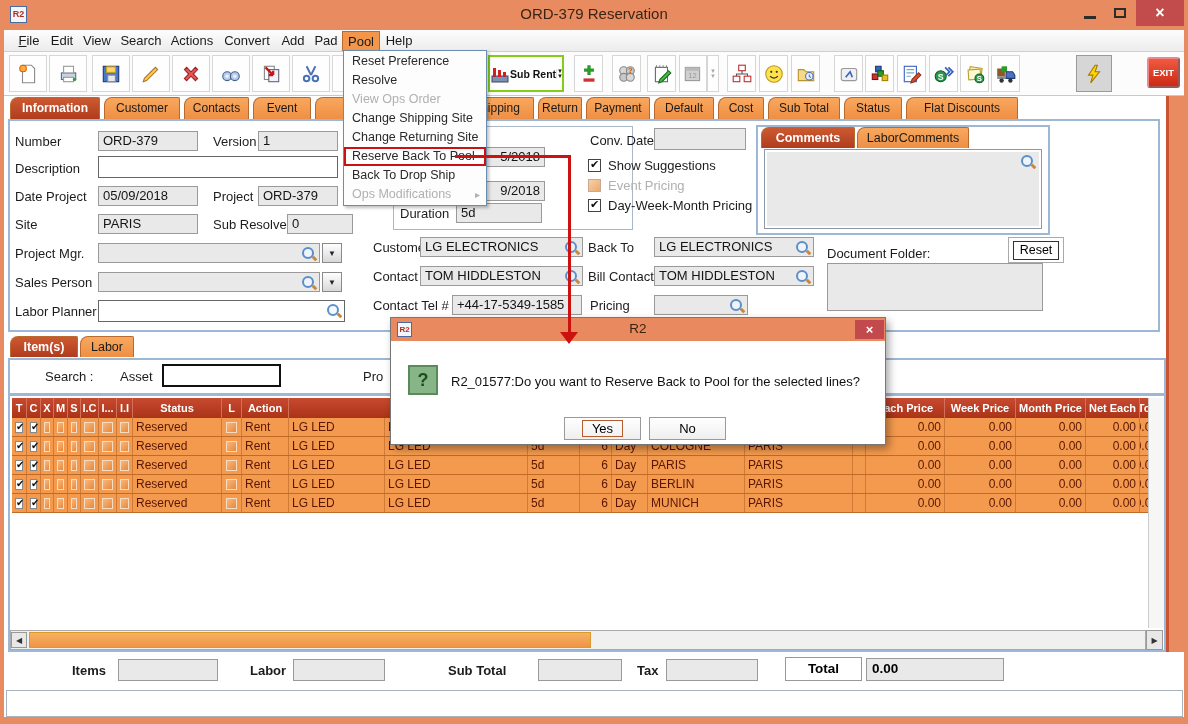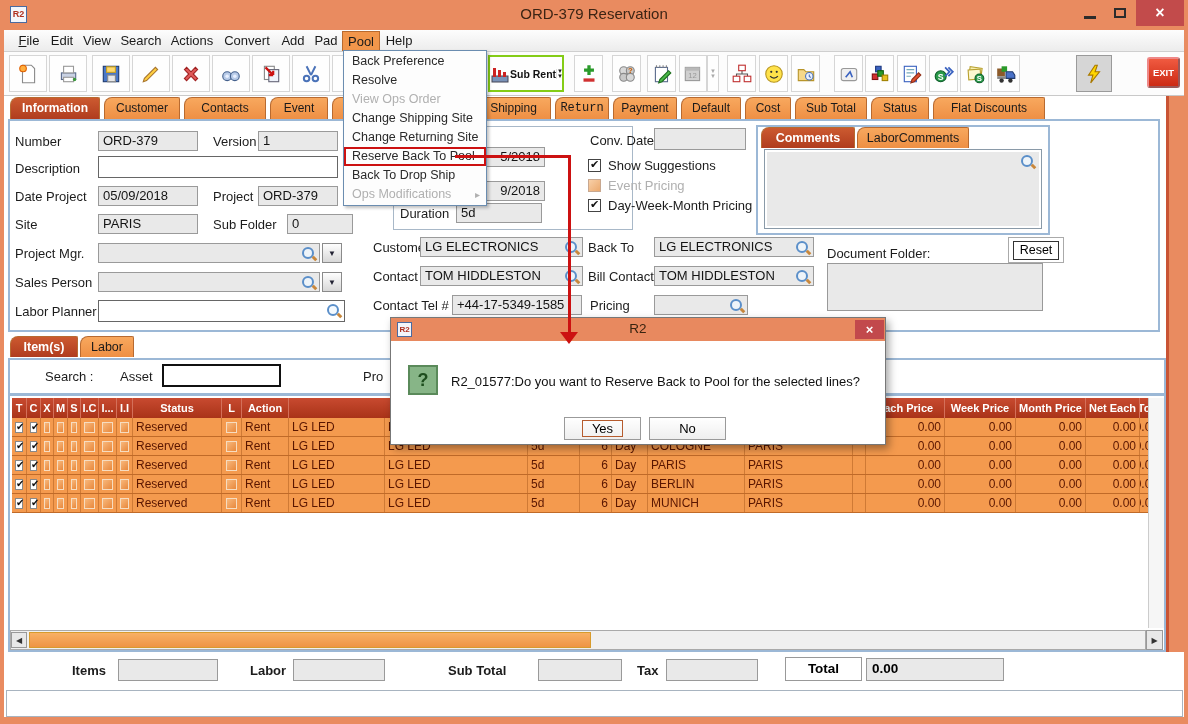--- a/index.html
+++ b/index.html
@@ -341,25 +341,25 @@
         <svg viewBox="0 0 20 20">
           <path d="M11 2L5 11h4l-2 7 8-10h-4l2-6z" fill="#ffd700" stroke="#a87800"></path>
         </svg>
       </div>
     <div id="btn-exit">EXIT</div>
   </div>
 
   <div id="tabrow">
       <div class="tab active" style="width: 90px;">Information</div>
       <div class="tab" style="width: 76px;">Customer</div>
-      <div class="tab" style="width: 82px;">Contacts</div>
+      <div class="tab" style="width: 65px;">Contacts</div>
       <div class="tab" style="width: 58px;">Event</div>
       <div class="tab" style="width: 140px;">Dates</div>
       <div class="tab" style="width: 75px;">Shipping</div>
-      <div class="tab" style="width: 54px; font-family: Liberation Mono, monospace;">Return</div>
+      <div class="tab" style="width: 44px;">Return</div>
       <div class="tab" style="width: 64px;">Payment</div>
       <div class="tab" style="width: 60px;">Default</div>
       <div class="tab" style="width: 46px;">Cost</div>
       <div class="tab" style="width: 72px;">Sub Total</div>
       <div class="tab" style="width: 58px;">Status</div>
       <div class="tab" style="width: 112px;">Flat Discounts</div>
     </div>
 
   <div class="bluepanel" style="left:8px;top:119px;width:1152px;height:213px"></div>
 
@@ -371,21 +371,21 @@
   <div class="lbl" style="left:15px;top:161px">Description</div>
   <div class="fld w" style="left:98px;top:156px;width:240px;height:22px"></div>
 
   <div class="lbl" style="left:15px;top:189px">Date Project</div>
   <div class="fld" style="left:98px;top:186px;width:100px">05/09/2018</div>
   <div class="lbl" style="left:213px;top:189px">Project</div>
   <div class="fld" style="left:258px;top:186px;width:80px">ORD-379</div>
 
   <div class="lbl" style="left:15px;top:217px">Site</div>
   <div class="fld" style="left:98px;top:214px;width:100px">PARIS</div>
-  <div class="lbl" style="left:213px;top:217px">Sub Folder</div>
+  <div class="lbl" style="left:213px;top:217px">Sub Resolve</div>
   <div class="fld" style="left:287px;top:214px;width:66px">0</div>
 
   <div class="lbl" style="left:15px;top:246px">Project Mgr.</div>
   <div class="fld" style="left:98px;top:243px;width:222px"><span class="fv"></span><span class="mag inmag"></span></div>
   <div class="ddbtn" style="left:322px;top:243px">▼</div>
 
   <div class="lbl" style="left:15px;top:275px">Sales Person</div>
   <div class="fld" style="left:98px;top:272px;width:222px"><span class="fv"></span><span class="mag inmag"></span></div>
   <div class="ddbtn" style="left:322px;top:272px">▼</div>
 
@@ -724,21 +724,21 @@
     <div class="fld" style="left:538px;top:659px;width:84px"></div>
     <div class="lbl blbl" style="left:637px;top:663px">Tax</div>
     <div class="fld" style="left:666px;top:659px;width:92px"></div>
     <div id="total-label-box">Total</div>
     <div id="total-value">0.00</div>
   </div>
 
   <div id="statusbar"></div>
 
   <div id="pool-menu">
-      <div class="pmi">Back Preference</div>
+      <div class="pmi">Reset Preference</div>
       <div class="pmi">Resolve</div>
       <div class="pmi dis">View Ops Order</div>
       <div class="pmi">Change Shipping Site</div>
       <div class="pmi">Change Returning Site</div>
       <div class="pmi hl">Reserve Back To Pool</div>
       <div class="pmi">Back To Drop Ship</div>
       <div class="pmi dis">Ops Modifications<span class="subarrow">▸</span></div>
     </div>
 
   <div class="redline" style="left:455px;top:155px;width:116px;height:3px"></div>

